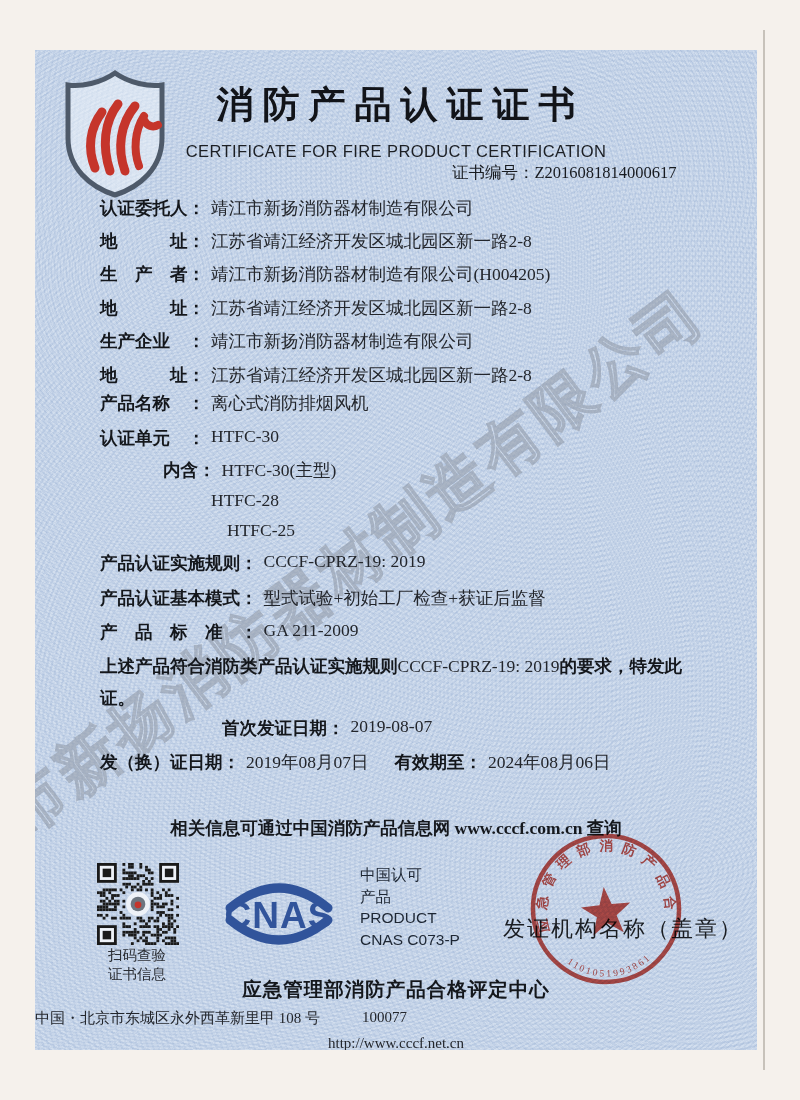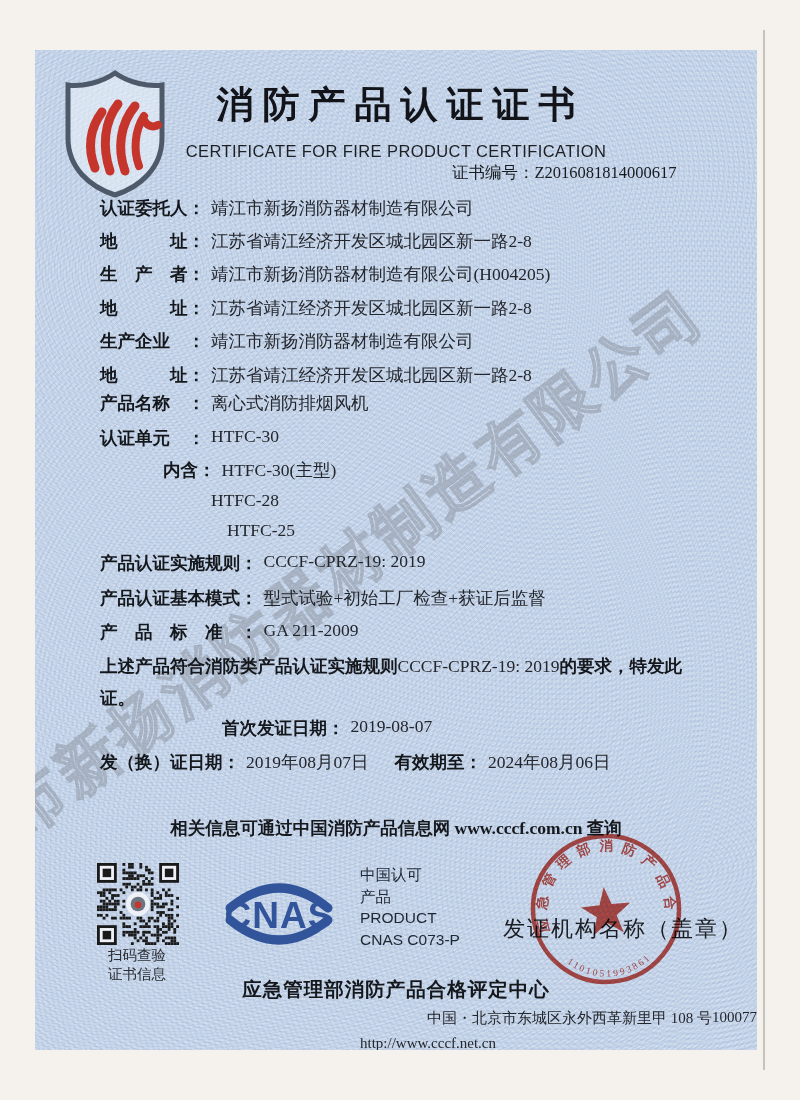--- a/index.html
+++ b/index.html
@@ -36,22 +36,22 @@
   .para .c{font-weight:400;color:#23262c;}
   .notice{position:absolute;left:0;width:100%;text-align:center;z-index:2;font-size:17.5px;font-weight:700;color:#15181d;}
   .qr{position:absolute;left:62px;top:813px;z-index:2;}
   .qr-cap{position:absolute;left:46px;top:896px;width:112px;z-index:2;text-align:center;font-size:14.5px;line-height:19px;color:#2a2d33;}
   .cnas{position:absolute;left:183px;top:818px;z-index:2;}
   .cnas-txt{position:absolute;left:325px;top:814px;z-index:2;font-size:15.5px;line-height:21.5px;color:#1d2633;font-family:"Liberation Sans","DejaVu Sans",sans-serif;}
   .cnas-txt .zh{font-family:"Liberation Serif","DejaVu Serif",serif;}
   .seal-cap{position:absolute;left:468px;top:864px;z-index:4;font-size:22px;letter-spacing:2px;color:#1a1d22;}
   .seal{position:absolute;left:488px;top:778px;z-index:5;opacity:.88;mix-blend-mode:multiply;}
   .f-org{position:absolute;left:0;top:926px;width:100%;text-align:center;z-index:2;font-size:19.5px;font-weight:700;letter-spacing:1px;color:#14171c;}
-  .f-addr{position:absolute;left:0;top:959px;width:100%;z-index:2;font-size:15px;color:#23262c;display:flex;justify-content:flex-end;}
-  .f-url{position:absolute;left:0;top:985px;width:100%;text-align:center;z-index:2;font-size:15px;color:#23262c;padding-left:32px;}
+  .f-addr{position:absolute;left:0;top:959px;width:100%;z-index:2;font-size:15px;color:#23262c;display:flex;justify-content:flex-start;gap:42px;}
+  .f-url{position:absolute;left:0;top:985px;width:100%;text-align:center;z-index:2;font-size:15px;color:#23262c;}
 </style>
 </head>
 <body>
 
 <div class="scan">
   <div class="page">
 
     <div class="wm">靖江市新扬消防器材制造有限公司</div>
 
     <svg class="logo" width="112" height="132" viewBox="0 0 112 132">

